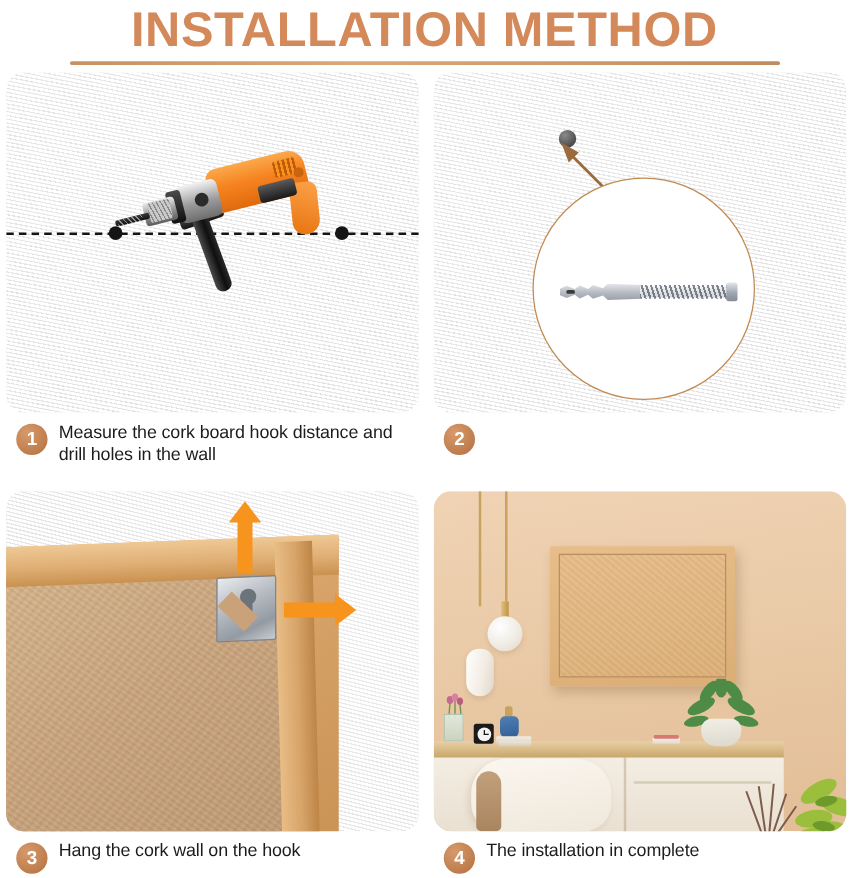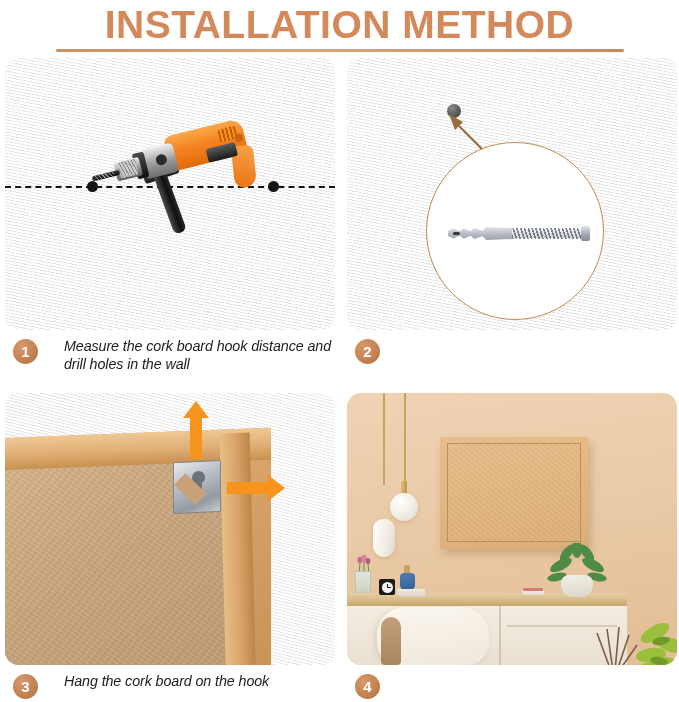--- a/index.html
+++ b/index.html
@@ -80,23 +80,22 @@
     border-radius: 50%;
     background: radial-gradient(circle at 35% 30%, #D79A6B, #BC7A4A 75%);
     color: #fff;
     font-size: 15px;
     font-weight: bold;
     line-height: 25px;
     text-align: center;
     margin-top: 1px;
   }
   .caption-text {
-    margin-left: 26px;
+    margin-left: 9px;
     font-size: 14.3px;
-    font-style: italic;
     color: #1c1c1c;
     line-height: 17.5px;
     letter-spacing: -0.1px;
   }
 
   
   .dash-line {
     position: absolute;
     left: 0; right: 0;
     top: 128px;
@@ -614,21 +613,21 @@
 
       <svg class="arrow-up" viewBox="0 0 26 58">
         <polygon points="13,0 26,17 19,17 19,58 7,58 7,17 0,17" fill="#F7941E"></polygon>
       </svg>
       <svg class="arrow-right" viewBox="0 0 58 26">
         <polygon points="58,13 41,26 41,19 0,19 0,7 41,7 41,0" fill="#F7941E"></polygon>
       </svg>
     </div>
     <div class="caption-row">
       <div class="badge">3</div>
-      <div class="caption-text">Hang the cork board on the hook</div>
+      <div class="caption-text">Hang the cork wall on the hook</div>
     </div>
   </div>
 
   <div class="cell cell-4">
     <div class="panel">
       <div class="room"></div>
 
       <div class="pendant-cord a"></div>
       <div class="pendant-cord b"></div>
       <div class="pendant-stem"></div>
@@ -693,16 +692,17 @@
           <ellipse cx="54" cy="58" rx="13" ry="6" transform="rotate(-18 54 58)"></ellipse>
         </g>
         <g fill="#6E9A2C">
           <ellipse cx="68" cy="30" rx="9" ry="4" transform="rotate(-12 68 30)"></ellipse>
           <ellipse cx="66" cy="50" rx="9" ry="4" transform="rotate(10 66 50)"></ellipse>
         </g>
       </svg>
     </div>
     <div class="caption-row">
       <div class="badge">4</div>
+      <div class="caption-text">The installation in complete</div>
     </div>
   </div>
 
 </div>
 
 </body></html>

